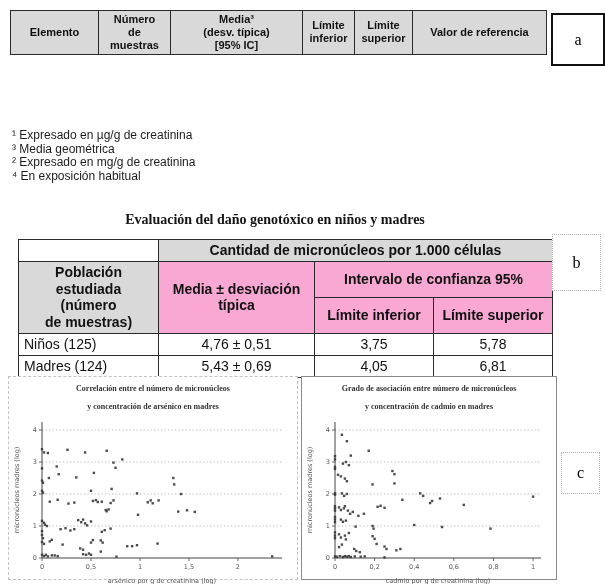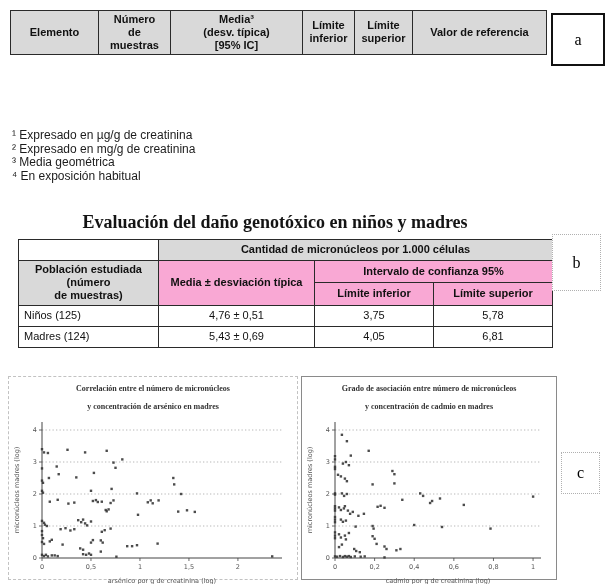--- a/index.html
+++ b/index.html
@@ -15,24 +15,24 @@
   
   .letterbox{position:absolute;display:flex;align-items:center;justify-content:center;
     font-family:"Liberation Serif",serif;font-size:16px;color:#000;background:#fff;}
   #boxA{left:551px;top:13px;width:50px;height:49px;border:2px solid #111;}
   #boxB{left:552px;top:234px;width:47px;height:55px;border:1px dotted #b0b0b0;}
   #boxC{left:561px;top:452px;width:37px;height:40px;border:1px dotted #b0b0b0;}
   
   #footnotes{position:absolute;left:12px;top:129px;font-size:12px;line-height:13.5px;color:#1c1c1c;}
   
   #sectionTitle{position:absolute;left:0;top:212px;width:550px;text-align:center;
-    font-family:"Liberation Serif",serif;font-weight:bold;font-size:18px;color:#141414;}
+    font-family:"Liberation Serif",serif;font-weight:bold;font-size:14px;color:#141414;}
   
   #tableB{position:absolute;left:18px;top:239px;}
-  .tb{font-size:11px;}
+  .tb{font-size:14px;}
   .tb th,.tb td{border:1px solid #2a2a2a;padding:2px 4px;text-align:center;vertical-align:middle;line-height:1.2;}
   .tb th{background:#f9a8d4;font-weight:bold;}
   .tb th.gray{background:#d9d9d9;}
   .tb td{height:16px;}
   
   #figure{position:absolute;left:8px;top:374px;width:477px;height:207px;}
   .panel{position:absolute;top:2px;background:#fff;}
   #panelLeft{left:0;width:288px;height:202px;border:1px dashed #c2c2c2;}
   #panelRight{left:293px;width:254px;height:202px;border:1px solid #8a8a8a;}
   .ptitle{margin-top:8px;text-align:center;font-family:"Liberation Serif",serif;font-weight:bold;
@@ -76,22 +76,22 @@
       </thead>
       <tbody>
       </tbody>
     </table>
   </div>
 
   <div id="boxA" class="letterbox">a</div>
 
   <div id="footnotes">
     <div>¹ Expresado en µg/g de creatinina</div>
+    <div>³ Media geométrica</div>
     <div>² Expresado en mg/g de creatinina</div>
-    <div>³ Media geométrica</div>
     <div>⁴ En exposición habitual</div>
   </div>
 
   <div id="sectionTitle">Evaluación del daño genotóxico en niños y madres</div>
 
   <div id="tableB">
     <table class="tb">
       <colgroup>
         <col style="width:140px">
           <col style="width:156px">

